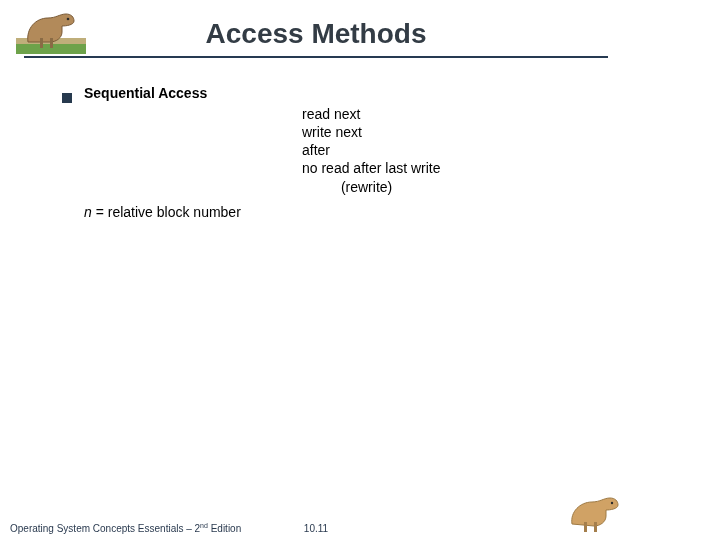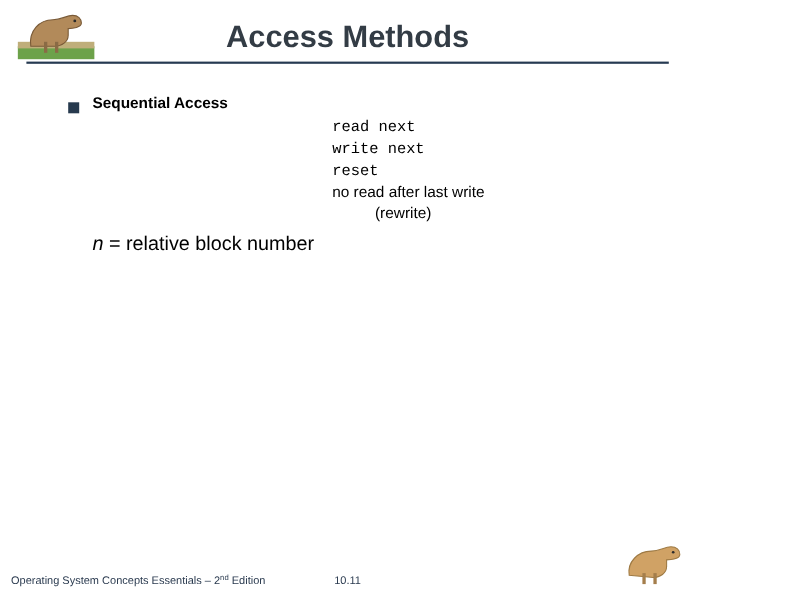--- a/index.html
+++ b/index.html
@@ -47,32 +47,32 @@
     margin-bottom: 2px;
   }
   .bullet-square {
     width: 10px; height: 10px;
     background: #273a4e;
     margin-top: 4px;
     margin-right: 12px;
     flex: none;
   }
   .bold { font-weight: bold; }
-  .mono { font-family: Liberation Mono, monospace; }
+  .mono { font-family: Liberation Sans, sans-serif; }
   .ital { font-style: italic; }
   .code-block {
     margin-left: 240px;
     white-space: pre;
     font-size: 14px;
     line-height: 1.3;
   }
   .rel-note {
     margin-top: 8px;
     margin-left: 22px;
-    font-size: 18px;
+    font-size: 14px;
   }
 
   .footer-left {
     position: absolute;
     left: 10px; bottom: 6px;
     font-size: 10px;
     color: #2a3a4f;
   }
   .footer-left sup { font-size: 7px; }
   .footer-center {
@@ -109,21 +109,21 @@
   <div class="title-rule"></div>
 
   <div class="body">
 
     <div class="bullet-row">
       <div class="bullet-square"></div>
       <div class="bold">Sequential Access</div>
     </div>
     <div class="code-block"><span class="mono">read next</span>
 <span class="mono">write next</span>
-<span class="mono">reset</span>
+<span class="mono">after</span>
 <span>no read after last write</span>
 <span>          (rewrite)</span></div>
 
 
     <div class="rel-note">
       <span class="ital">n</span><span> = relative block number</span>
     </div>
 
   </div>
 

